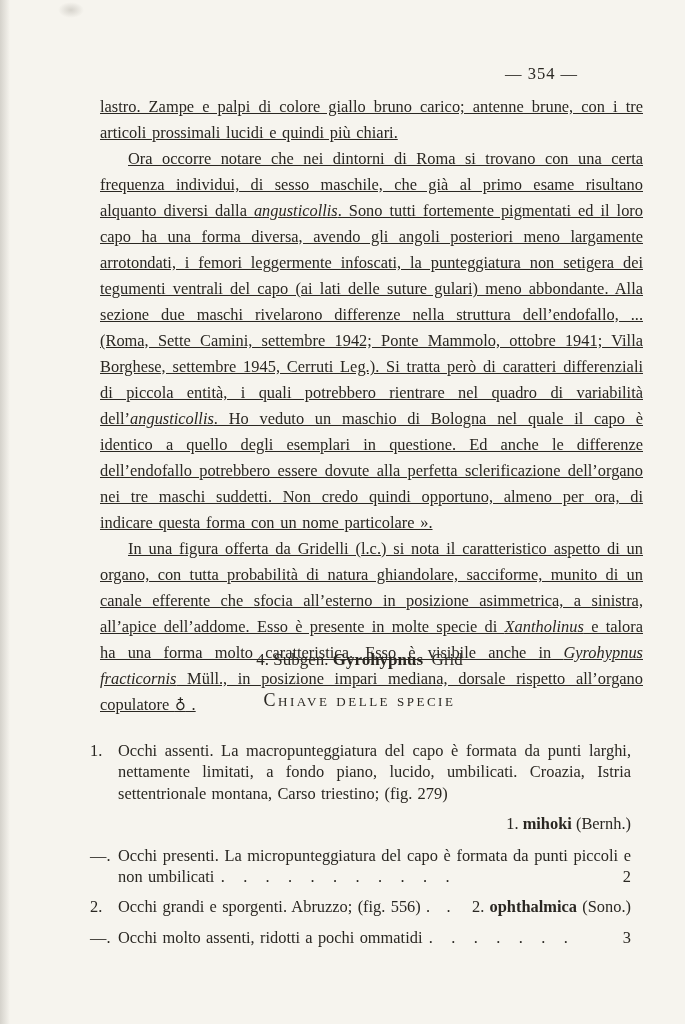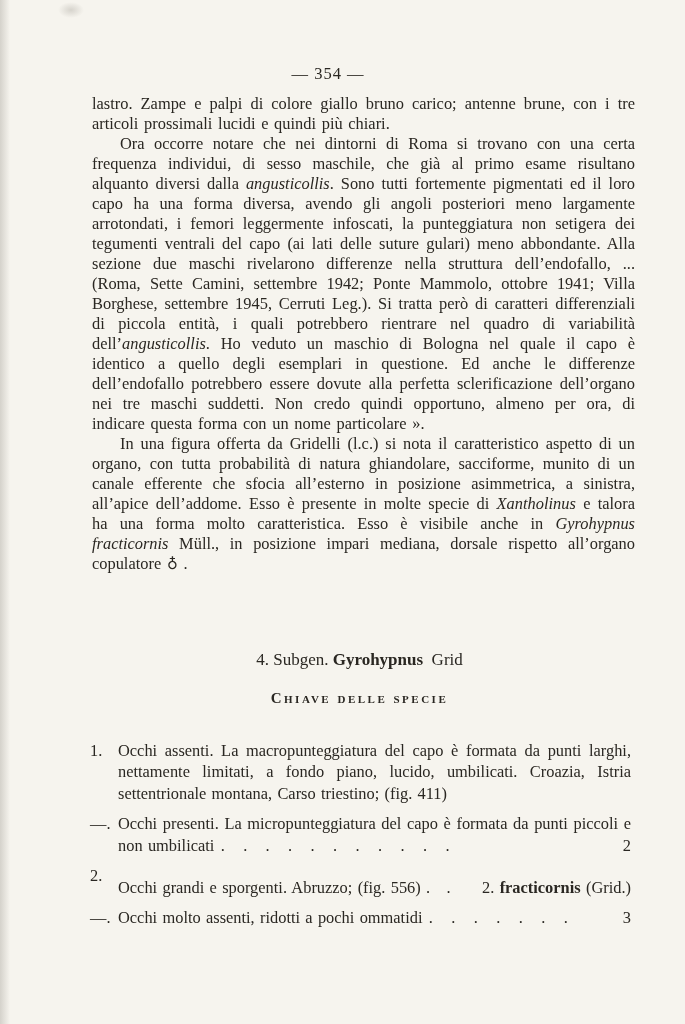--- a/index.html
+++ b/index.html
@@ -18,56 +18,56 @@
     background:linear-gradient(90deg, rgba(60,55,45,0.18), rgba(60,55,45,0.0));
     pointer-events:none;
   }
   .smudge {
     position:absolute; left:58px; top:2px; width:26px; height:16px;
     background:radial-gradient(ellipse at center, rgba(120,115,105,0.25), rgba(120,115,105,0) 70%);
     pointer-events:none;
   }
   .page-number {
     position:absolute; top:64px; left:78px; width:500px;
-    text-align:center; font-size:16.5px; letter-spacing:1px;
+    text-align:right; font-size:16.5px; letter-spacing:1px;
   }
   .body-text {
-    position:absolute; top:94px; left:92px; width:543px;
-    font-size:16.4px; line-height:20px;
-    text-align:justify; word-spacing:1.6px;
+    position:absolute; top:94px; left:100px; width:543px;
+    font-size:16.4px; line-height:26px;
+    text-align:justify; word-spacing:1.6px;text-decoration:underline;
   }
   .para { margin:0; text-indent:28px; }
   .para.first { text-indent:0; }
   i { font-style:italic; }
   b { font-weight:bold; }
   .run-sym { font-family:"DejaVu Sans","DejaVu Serif",sans-serif; font-size:15px; }
 
   .section-block {
     position:absolute; top:650px; left:88px; width:543px; text-align:center;
   }
   .subgen-heading { margin:0; font-size:17px; font-weight:normal; }
   .key-heading {
-    margin:20px 0 0 0; font-size:15px; font-weight:bold;
+    margin:20px 0 0 0; font-size:18px; font-weight:normal;
     font-variant:small-caps; letter-spacing:2.5px;text-align:center;
   }
 
   .species-key {
     position:absolute; top:740px; left:88px; width:543px;
     font-size:16.4px; line-height:21.4px;
   }
   .key-item {
     position:relative; padding-left:30px; margin:0 0 9px 0;
     text-align:justify; word-spacing:1.2px;
   }
   .key-num { position:absolute; left:2px; top:0; }
   .leader-dots { letter-spacing:1px; white-space:nowrap; }
   .couplet-ref { float:right; }
   .key-result { text-align:right; margin:0 0 10px 0; }
   .key-item.flexrow { display:flex; align-items:baseline; }
-  .key-item.flexrow .key-text { white-space:nowrap;margin-top:12px; }
+  .key-item.flexrow .key-text { white-space:nowrap; }
   .flex-spacer { flex:1 1 auto; }
   .result-inline { white-space:nowrap; }
 </style>
 </head>
 <body>
 
 <div class="page">
   <div class="scan-edge"></div>
   <div class="smudge"></div>
 
@@ -81,34 +81,35 @@
 
   <div class="section-block">
     <h2 class="subgen-heading"><span>4. Subgen. </span><b class="run-b">Gyrohypnus</b><span> Grid</span></h2>
     <h3 class="key-heading">Chiave delle specie</h3>
   </div>
 
   <div class="species-key">
 
     <div class="key-item">
       <span class="key-num">1.</span>
-      <span class="key-text"><span>Occhi assenti. La macropunteggiatura del capo è formata da punti larghi, nettamente limitati, a fondo piano, lucido, umbilicati. Croazia, Istria settentrionale montana, Carso triestino; (fig. 411)</span></span>
+      <span class="key-text"><span>Occhi assenti. La macropunteggiatura del capo è formata da punti larghi, nettamente limitati, a fondo piano, lucido, umbilicati. Croazia, Istria settentrionale montana, Carso triestino; (fig. 279)</span></span>
     </div>
+    <div class="key-result"><span>1. </span><b class="run-b">mihoki</b><span> (Bernh.)</span></div>
 
     <div class="key-item">
       <span class="key-num">—.</span>
       <span class="key-text"><span>Occhi presenti. La micropunteggiatura del capo è formata da punti piccoli e non umbilicati</span></span><span class="leader-dots"> . . . . . . . . . . .</span>
       <span class="couplet-ref">2</span>
     </div>
 
     <div class="key-item flexrow">
       <span class="key-num">2.</span>
       <span class="key-text"><span>Occhi grandi e sporgenti. Abruzzo; (fig. 556) . .</span></span>
       <span class="flex-spacer"></span>
-      <span class="result-inline"><span>2. </span><b class="run-b">fracticornis</b><span> (Grid.)</span></span>
+      <span class="result-inline"><span>2. </span><b class="run-b">ophthalmica</b><span> (Sono.)</span></span>
     </div>
 
     <div class="key-item">
       <span class="key-num">—.</span>
       <span class="key-text"><span>Occhi molto assenti, ridotti a pochi ommatidi</span></span><span class="leader-dots"> . . . . . . .</span>
       <span class="couplet-ref">3</span>
     </div>
 
   </div>
 </div>

